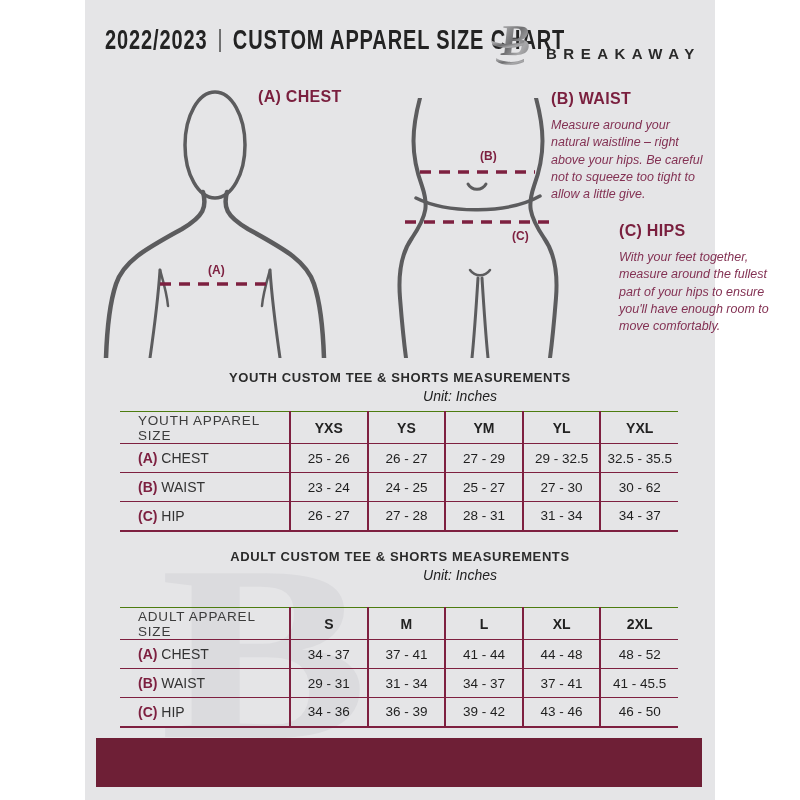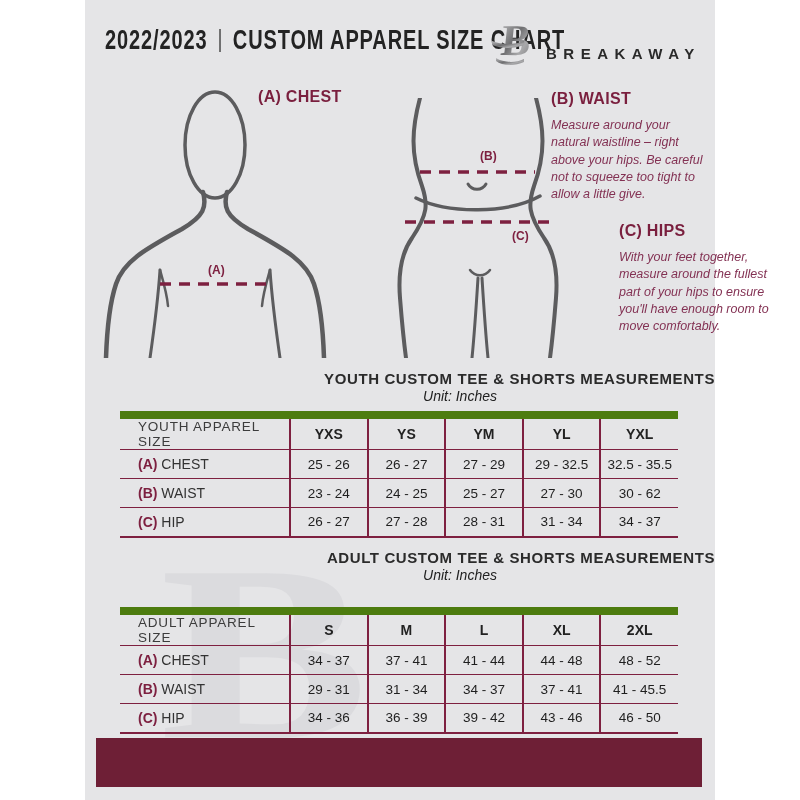--- a/index.html
+++ b/index.html
@@ -24,33 +24,33 @@
   .instr-a { left:173px; top:88px;  width:152px; }
   .instr-b { left:466px; top:90px;  width:152px; }
   .instr-c { left:492px; top:222px; width:160px;margin-left:42px; }
 
   
   .fig { position:absolute; }
   .fig-left  { left:15px;  top:88px; }
   .fig-right { left:303px; top:98px; }
 
   
-  .sec-title { position:absolute; left:0; width:630px; text-align:right; font-size:15px;
+  .sec-title { position:absolute; left:0; width:630px; text-align:center; font-size:13px;
                font-weight:700; letter-spacing:0.6px; color:#2b2b2b; }
   .sec-unit  { position:absolute; left:16px; width:718px; text-align:center; font-size:14px;
                font-style:italic; color:#222; }
 
   
   .size-table { position:absolute; left:35px; width:558px; border-collapse:collapse;
                 table-layout:fixed; z-index:2; }
   .size-table col.c0 { width:170px; }
   .size-table td, .size-table th { height:29px; padding:0; vertical-align:middle;
                 font-weight:400; }
   .size-table tr.hrow td { height:32px; }
-  .size-table { border-top:8px solid #4d7c0f; border-bottom:2px solid #7e2040; }
+  .size-table { border-top:1px solid #4d7c0f; border-bottom:2px solid #7e2040; }
   .size-table tr + tr td { border-top:1.3px solid #7e2040; }
   .size-table td.val, .size-table td.szh { border-left:2px solid #7e2040; text-align:center;margin-left:32px; }
   td.lbl  { text-align:left; padding-left:18px; font-size:13.5px; color:#3c3c3c; letter-spacing:0.8px; }
   td.szh  { font-size:14px; font-weight:700; color:#222; }
   td.rowlbl { text-align:left; padding-left:18px; font-size:14px; color:#333; }
   td.rowlbl b { color:#7d2040; font-weight:700; }
   td.val  { font-size:13.5px; color:#1f1f1f; }
 
   
   .watermark { position:absolute; left:75px; top:528px; z-index:1;

